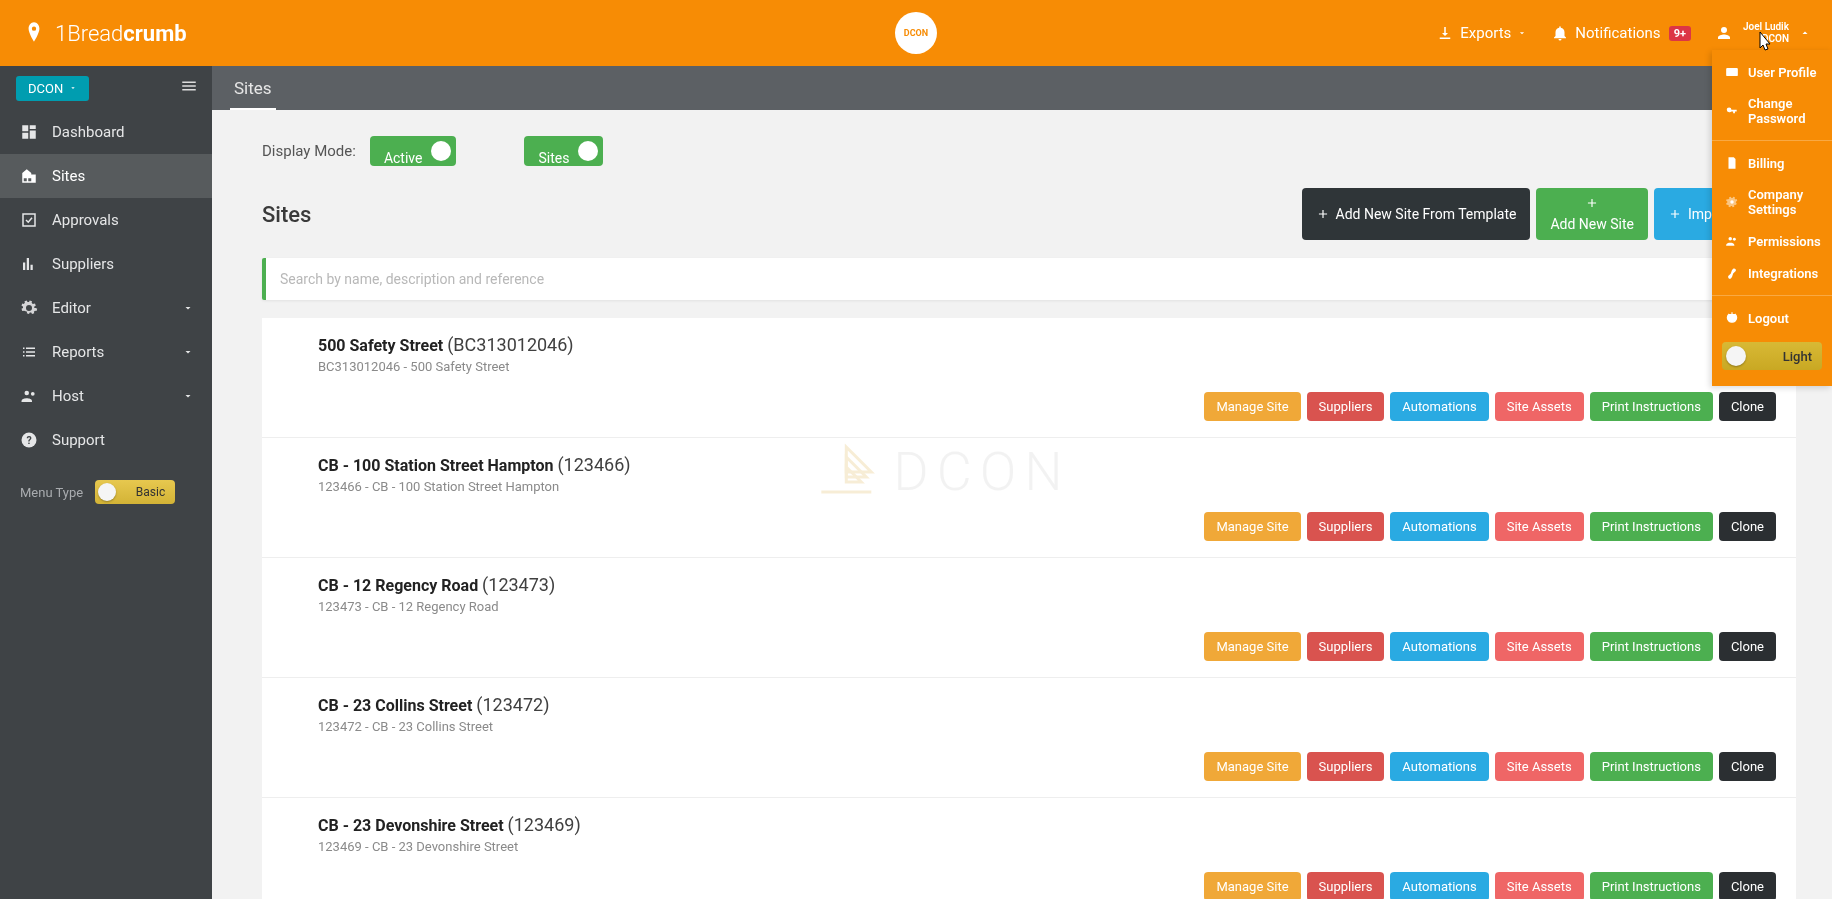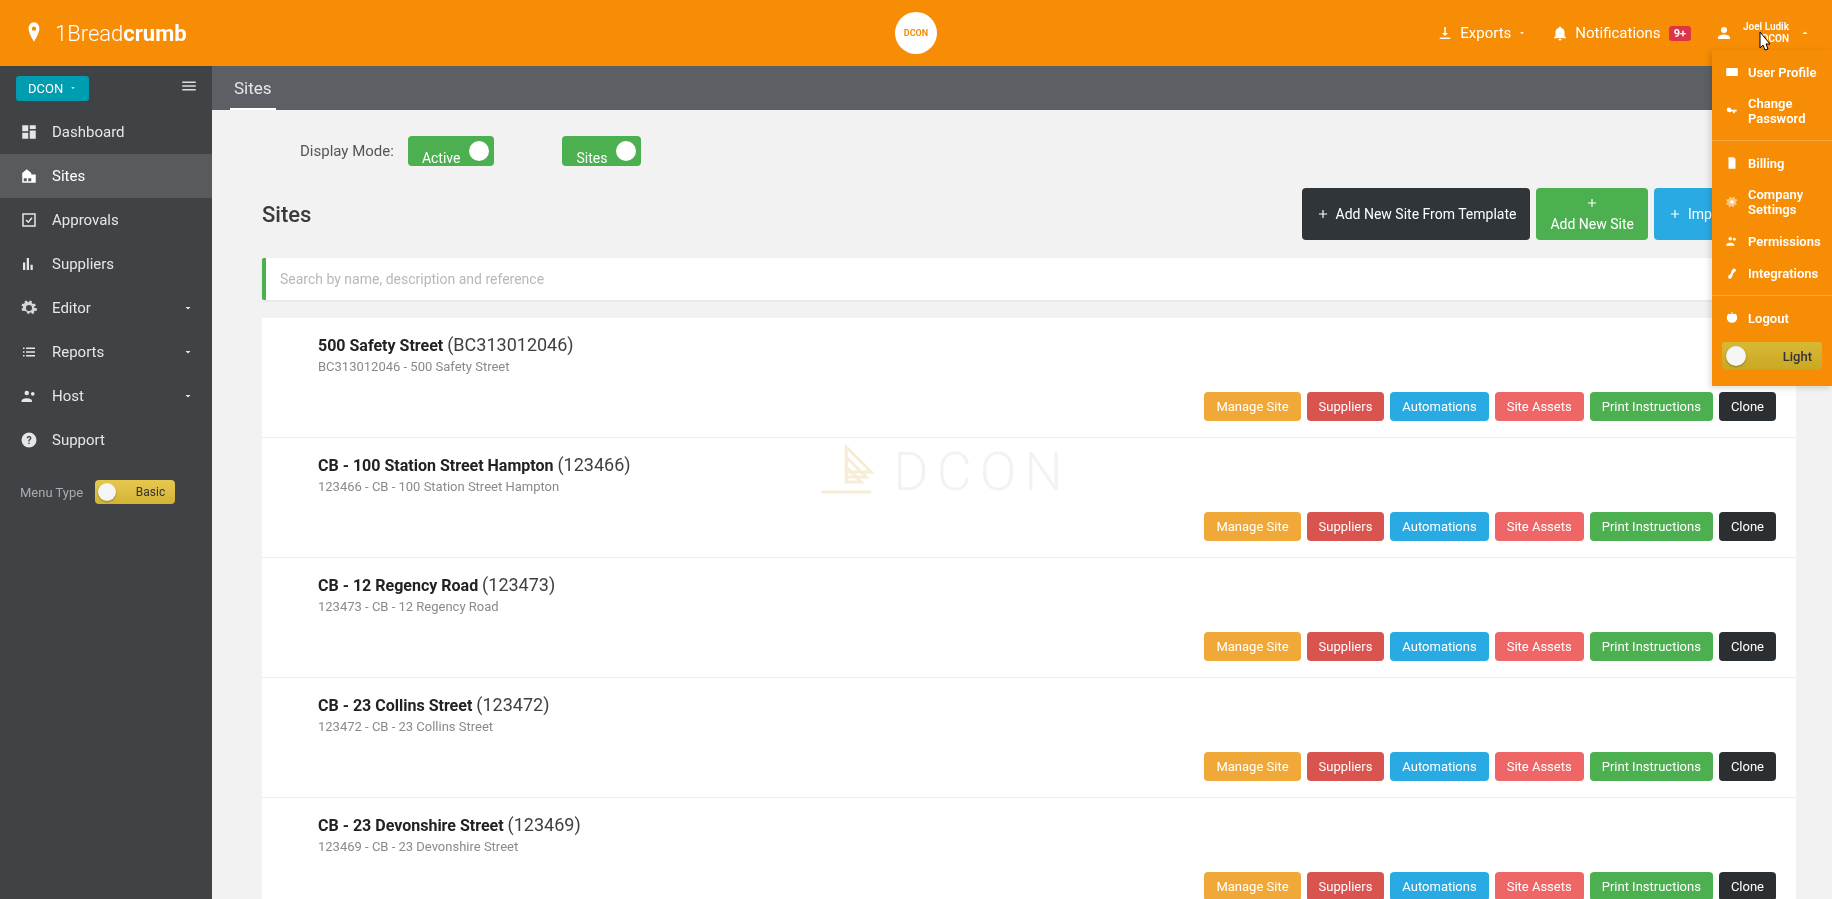--- a/index.html
+++ b/index.html
@@ -35,21 +35,21 @@
 .nav-item .chev { position:absolute; right:18px; }
 .menu-type { padding: 18px 20px; display:flex; align-items:center; gap:12px; font-size:13px; color:#a9acaf;}
 .menu-type-toggle { height:24px; width:80px; border-radius:4px; background:linear-gradient(to bottom,#e7c84f,#d3b336); position:relative; display:flex; align-items:center; justify-content:flex-end; padding:0 10px; color:#333; font-size:12px; cursor:pointer;}
 .menu-type-toggle::before { content:""; position:absolute; left:3px; top:3px; width:18px;height:18px;border-radius:50%; background:#f5f5f5; box-shadow:0 1px 2px rgba(0,0,0,0.3);}
 
 .main-area { flex:1; background:#f2f2f2; display:flex; flex-direction:column; overflow:hidden; position:relative;}
 .page-tabs { height:44px; background:#5c6064; display:flex; align-items:flex-end; padding: 0 18px; color:#e6e6e6; font-size:17px;}
 .page-tabs .tab { padding: 10px 4px; border-bottom:2px solid #fff; }
 .page-content { flex:1; overflow:auto; padding: 26px 36px 26px 50px; position:relative;}
 
-.display-row { display:flex; align-items:center; gap:14px; margin-bottom:22px; font-size:15px; color:#555;margin-left:38px;}
+.display-row { display:flex; align-items:center; gap:14px; margin-bottom:22px; font-size:15px; color:#555;}
 .toggle { height:30px; border-radius:4px; color:#fff; display:flex; align-items:flex-end; padding: 0 34px 0 14px; font-size:14px; position:relative; cursor:pointer;}
 .toggle::after { content:""; position:absolute; right:5px; top:5px; width:20px;height:20px;border-radius:50%; background:#fff;}
 .toggle.green { background:#4caf50;}
 
 .sites-header { display:flex; align-items:center; justify-content:space-between; margin-bottom:18px;}
 .sites-title { font-size:22px; color:#3a3a3a; font-weight:500;}
 .action-buttons { display:flex; gap:6px;}
 .btn { padding:8px 14px; border-radius:4px; color:#fff; font-size:14px; cursor:pointer; border:none; display:flex; align-items:center; gap:6px;}
 .btn-dark { background:#2f3538;}
 .btn-green { background:#4caf50;flex-direction:column;}

